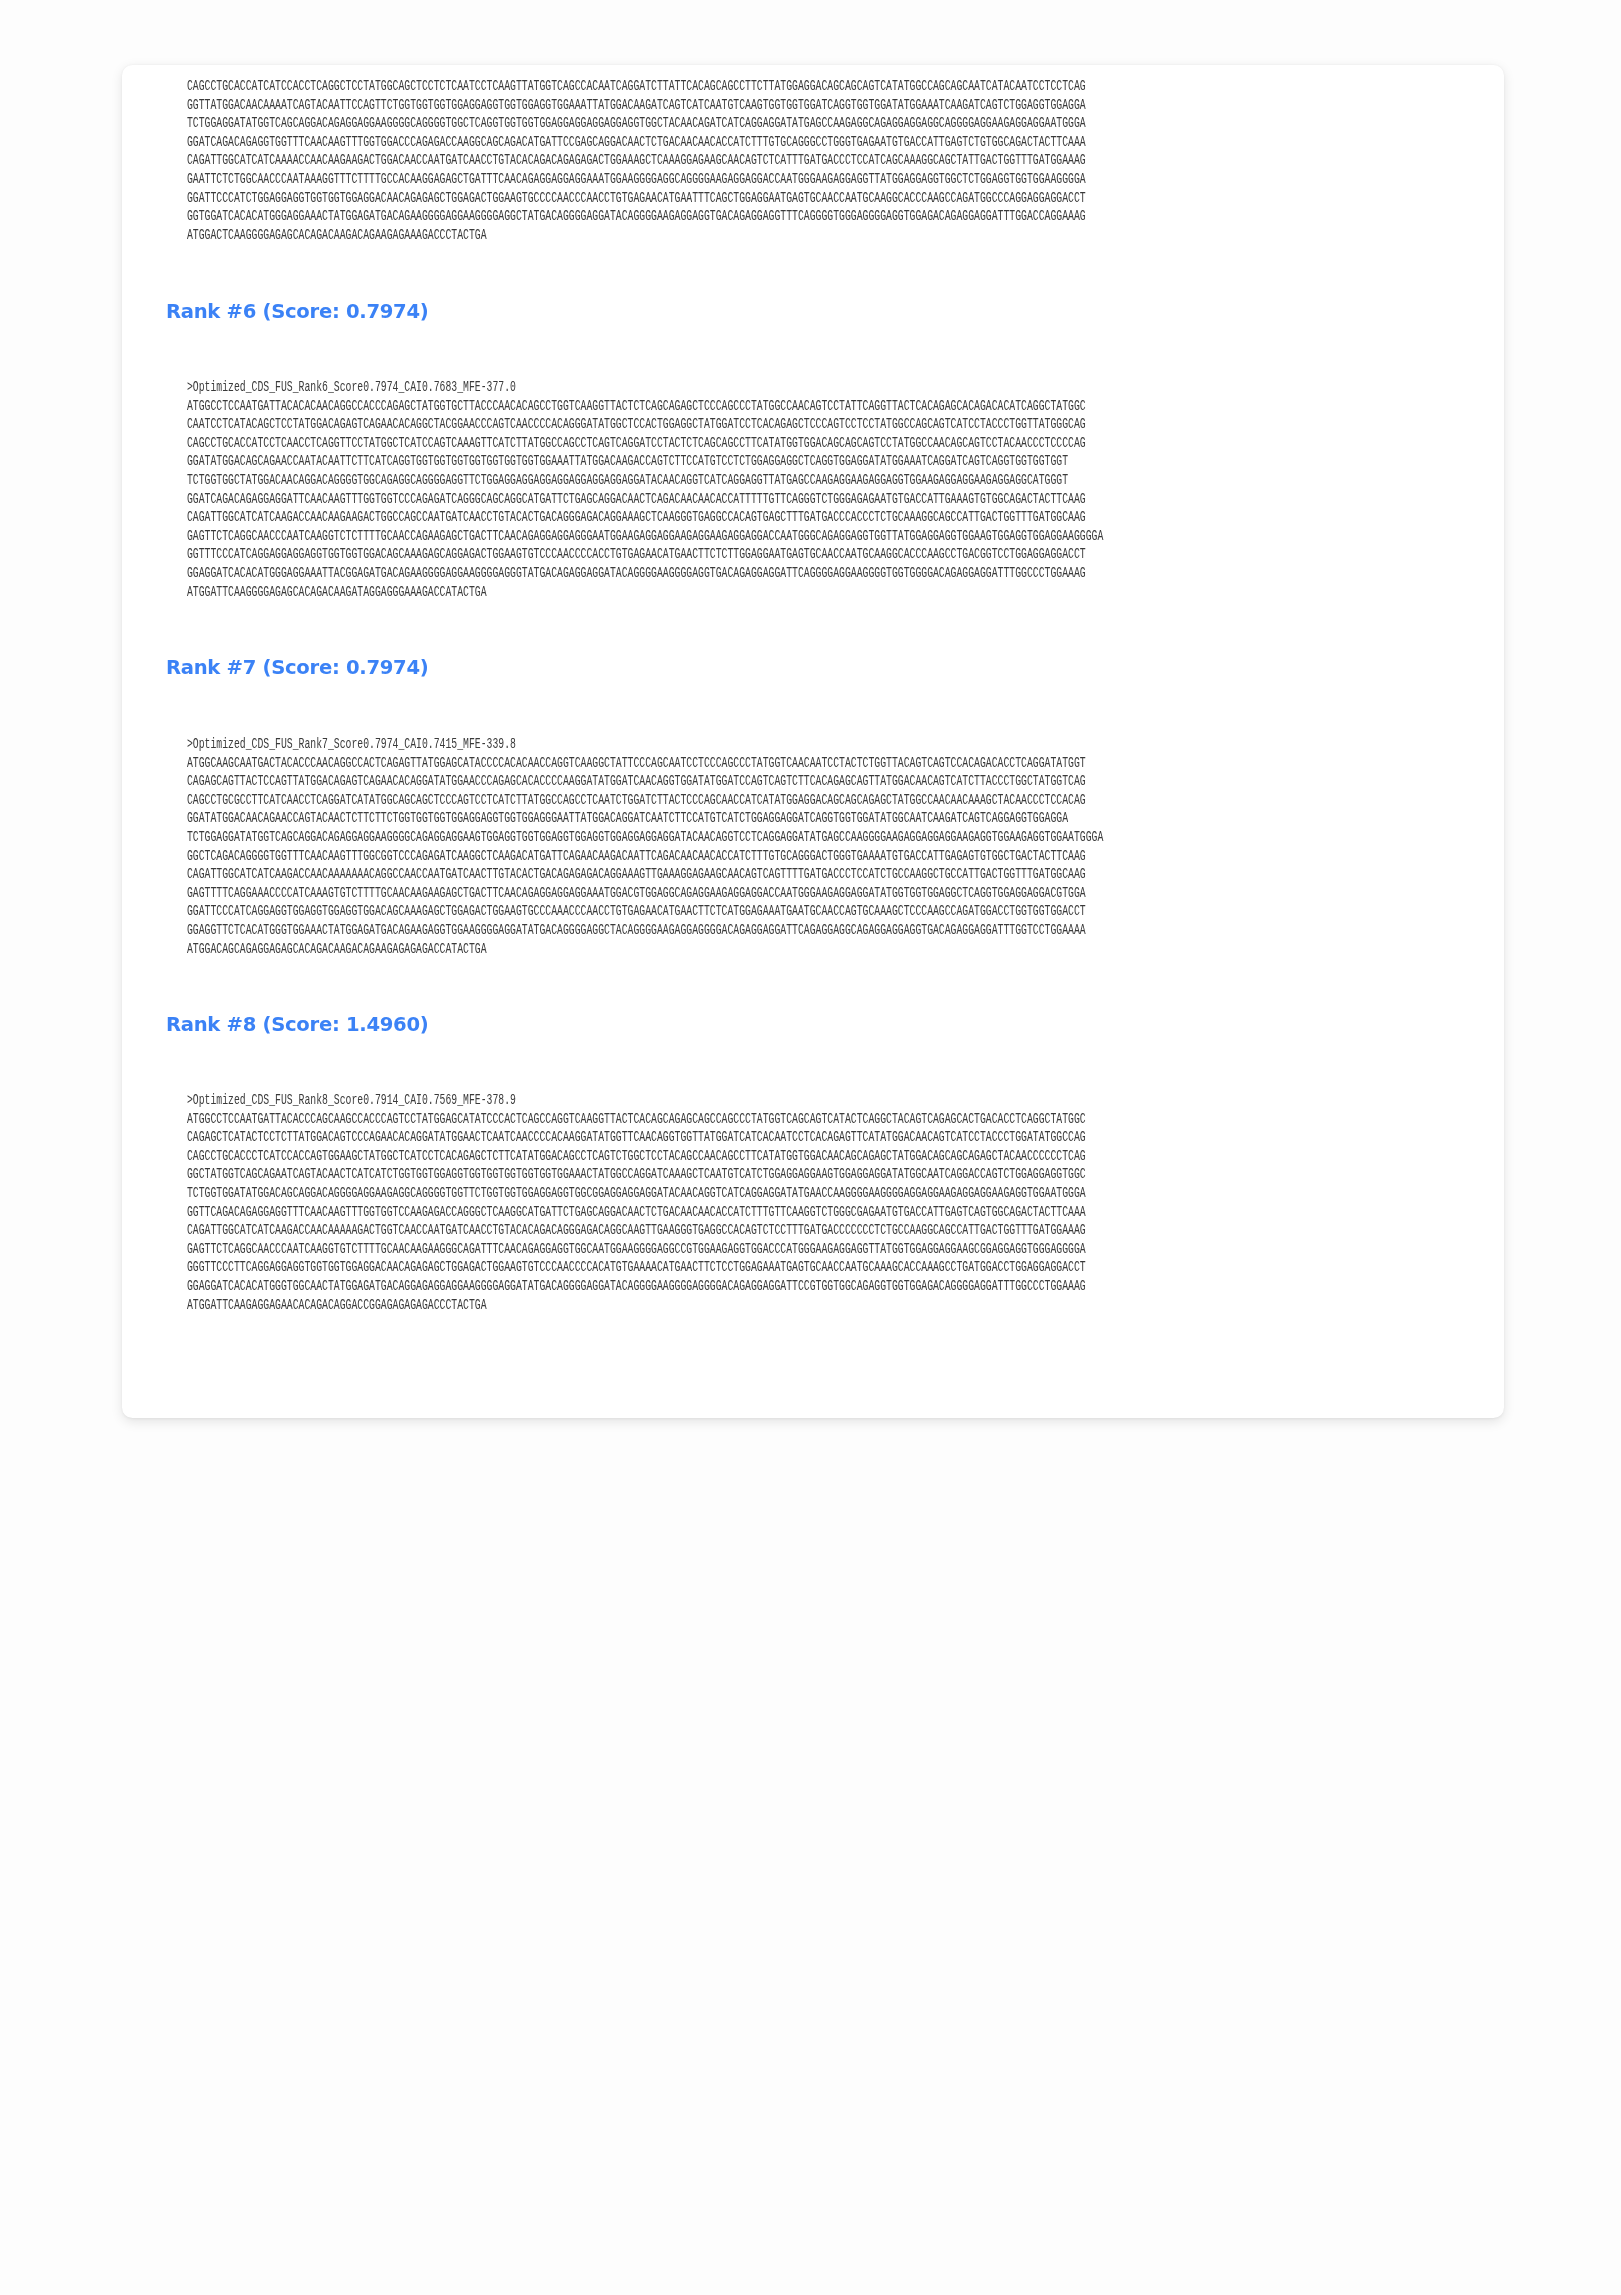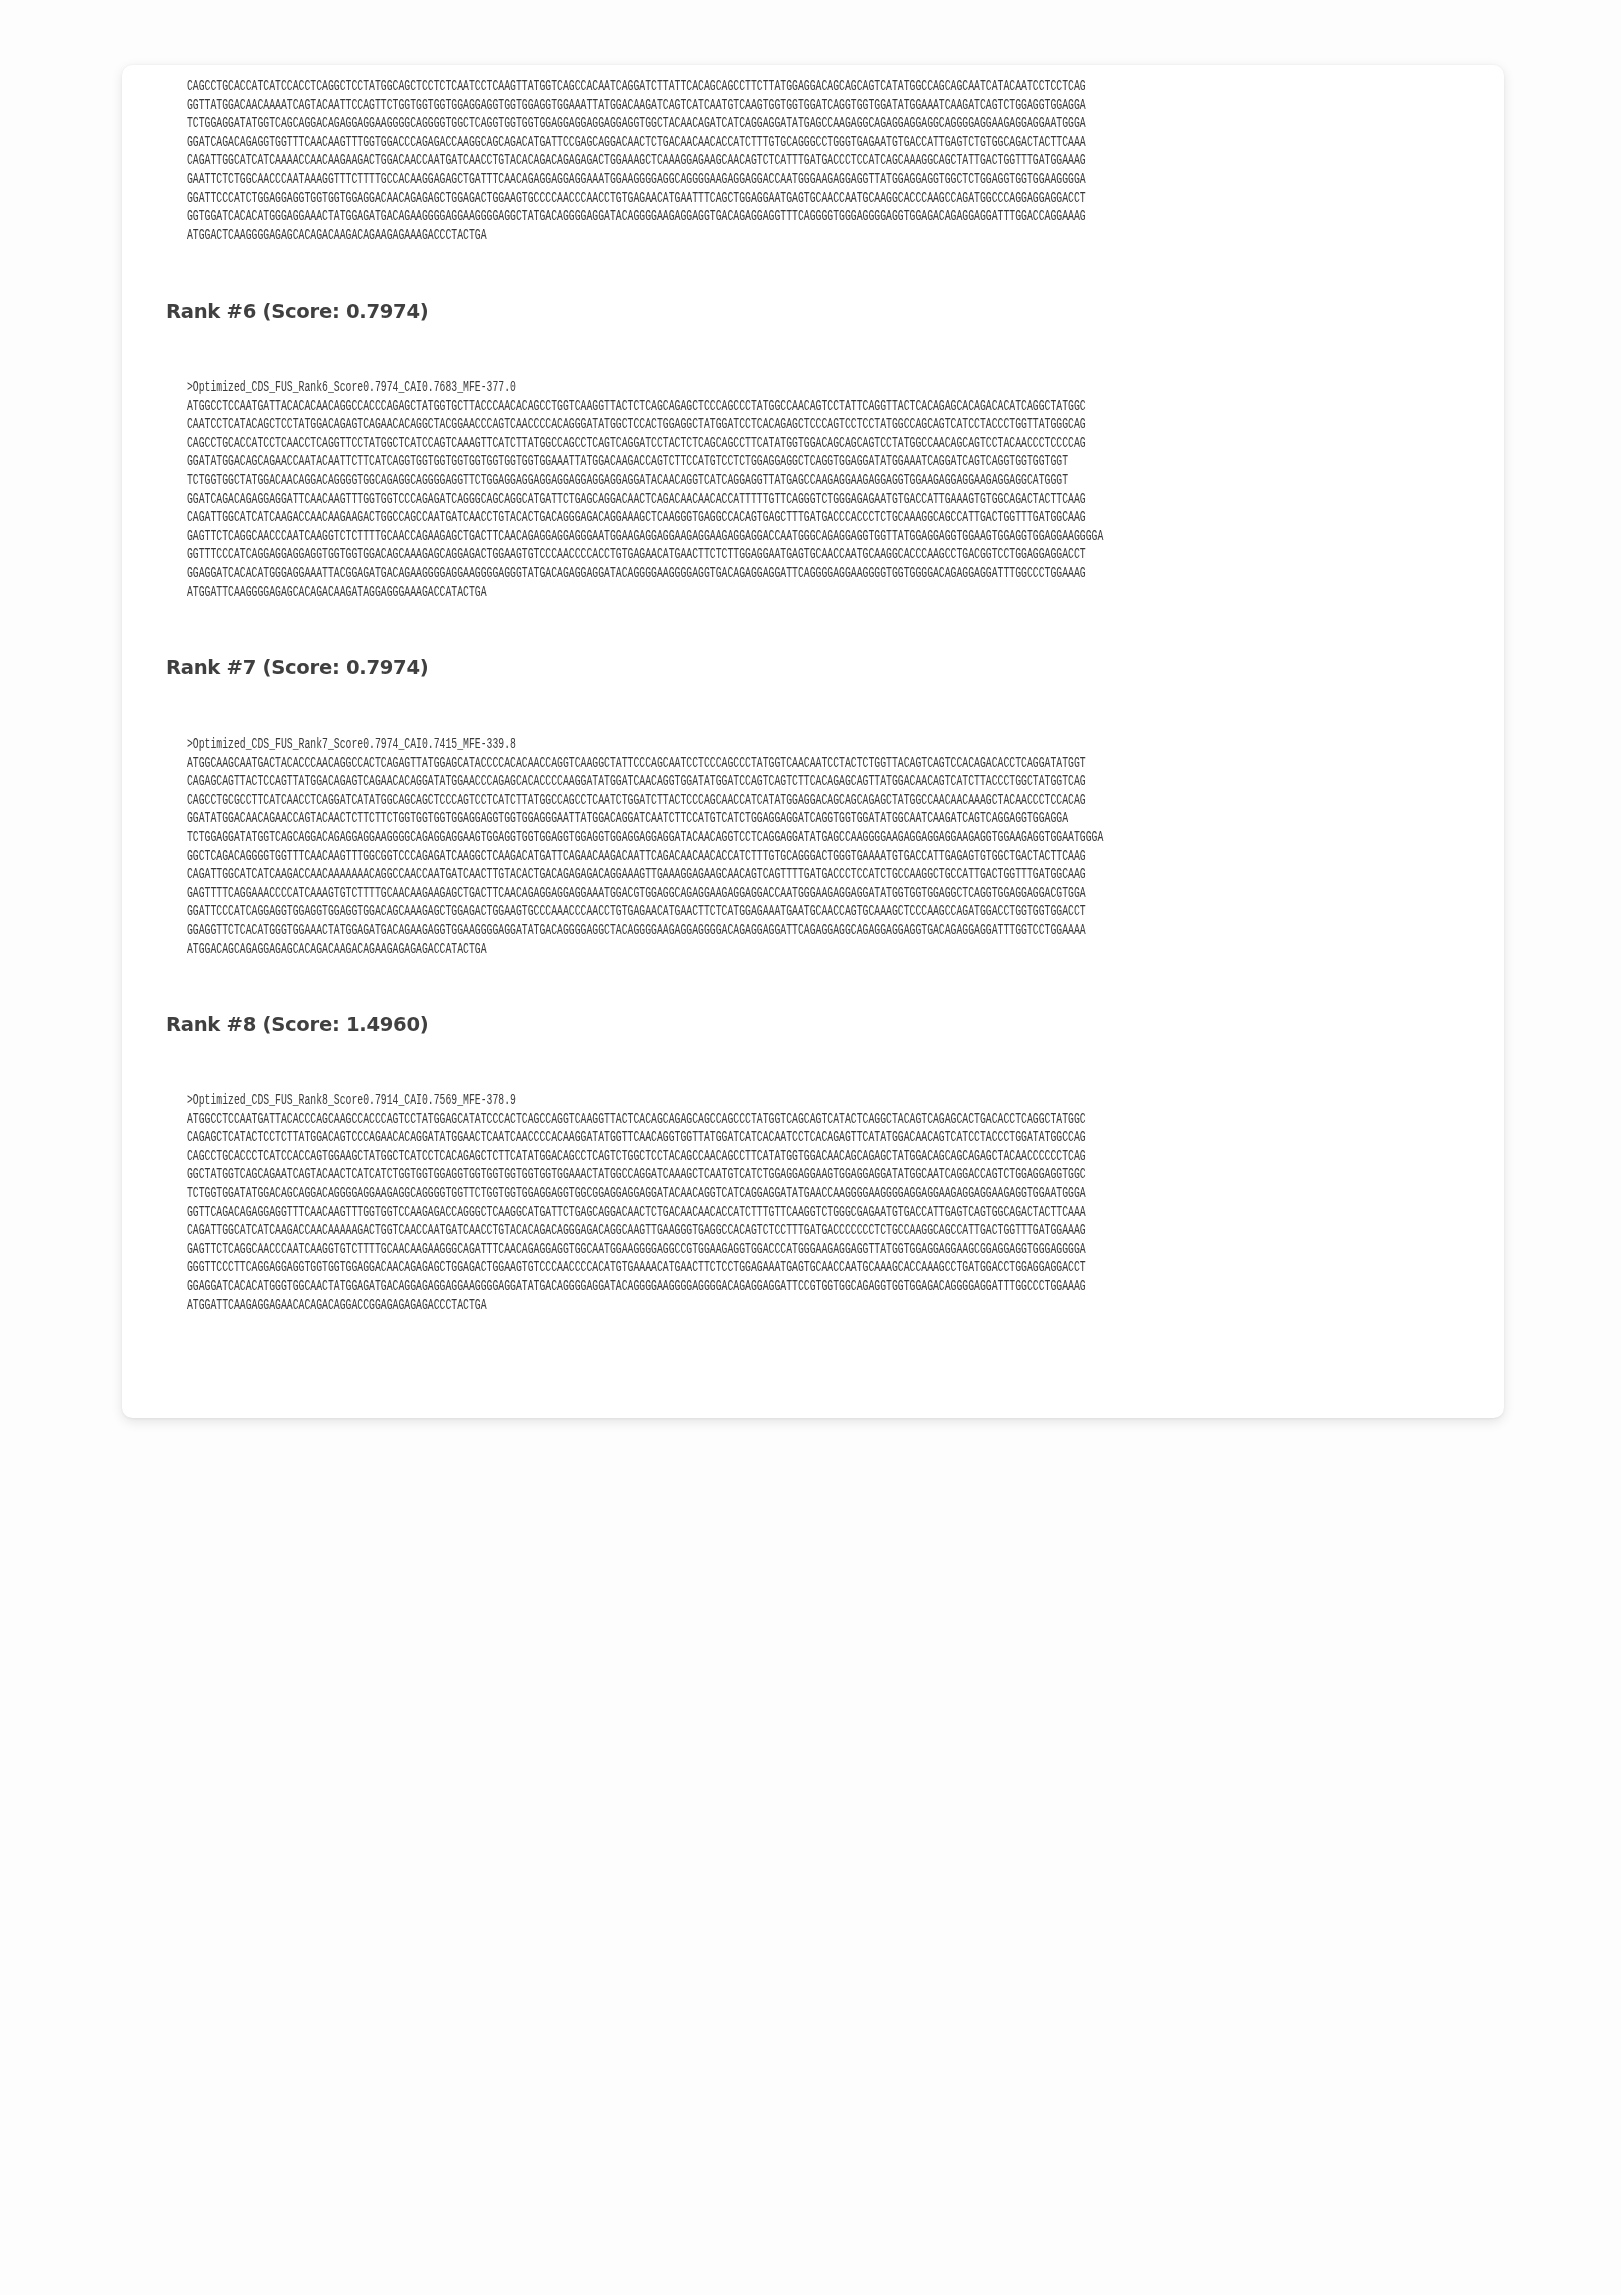--- a/index.html
+++ b/index.html
@@ -30,21 +30,21 @@
     transform-origin:0 0;
     letter-spacing:0;
   }
   .rank-heading {
     position:absolute;
     left:166px;
     margin:0;
     font-family:"DejaVu Sans", sans-serif;
     font-weight:bold;
     font-size:19.6px;
-    color:#404040;
+    color:#3b82f6;
     letter-spacing:-0.3px;
   }
   .line { display:block; height:18.6px; }
 </style>
 </head>
 <body>
 
 <div class="card"></div>
 
 <pre class="seq-block" style="top:77px;margin:0;"><span class="line">CAGCCTGCACCATCATCCACCTCAGGCTCCTATGGCAGCTCCTCTCAATCCTCAAGTTATGGTCAGCCACAATCAGGATCTTATTCACAGCAGCCTTCTTATGGAGGACAGCAGCAGTCATATGGCCAGCAGCAATCATACAATCCTCCTCAG</span><span class="line">GGTTATGGACAACAAAATCAGTACAATTCCAGTTCTGGTGGTGGTGGAGGAGGTGGTGGAGGTGGAAATTATGGACAAGATCAGTCATCAATGTCAAGTGGTGGTGGATCAGGTGGTGGATATGGAAATCAAGATCAGTCTGGAGGTGGAGGA</span><span class="line">TCTGGAGGATATGGTCAGCAGGACAGAGGAGGAAGGGGCAGGGGTGGCTCAGGTGGTGGTGGAGGAGGAGGAGGAGGTGGCTACAACAGATCATCAGGAGGATATGAGCCAAGAGGCAGAGGAGGAGGCAGGGGAGGAAGAGGAGGAATGGGA</span><span class="line">GGATCAGACAGAGGTGGTTTCAACAAGTTTGGTGGACCCAGAGACCAAGGCAGCAGACATGATTCCGAGCAGGACAACTCTGACAACAACACCATCTTTGTGCAGGGCCTGGGTGAGAATGTGACCATTGAGTCTGTGGCAGACTACTTCAAA</span><span class="line">CAGATTGGCATCATCAAAACCAACAAGAAGACTGGACAACCAATGATCAACCTGTACACAGACAGAGAGACTGGAAAGCTCAAAGGAGAAGCAACAGTCTCATTTGATGACCCTCCATCAGCAAAGGCAGCTATTGACTGGTTTGATGGAAAG</span><span class="line">GAATTCTCTGGCAACCCAATAAAGGTTTCTTTTGCCACAAGGAGAGCTGATTTCAACAGAGGAGGAGGAAATGGAAGGGGAGGCAGGGGAAGAGGAGGACCAATGGGAAGAGGAGGTTATGGAGGAGGTGGCTCTGGAGGTGGTGGAAGGGGA</span><span class="line">GGATTCCCATCTGGAGGAGGTGGTGGTGGAGGACAACAGAGAGCTGGAGACTGGAAGTGCCCCAACCCAACCTGTGAGAACATGAATTTCAGCTGGAGGAATGAGTGCAACCAATGCAAGGCACCCAAGCCAGATGGCCCAGGAGGAGGACCT</span><span class="line">GGTGGATCACACATGGGAGGAAACTATGGAGATGACAGAAGGGGAGGAAGGGGAGGCTATGACAGGGGAGGATACAGGGGAAGAGGAGGTGACAGAGGAGGTTTCAGGGGTGGGAGGGGAGGTGGAGACAGAGGAGGATTTGGACCAGGAAAG</span><span class="line">ATGGACTCAAGGGGAGAGCACAGACAAGACAGAAGAGAAAGACCCTACTGA</span></pre>

